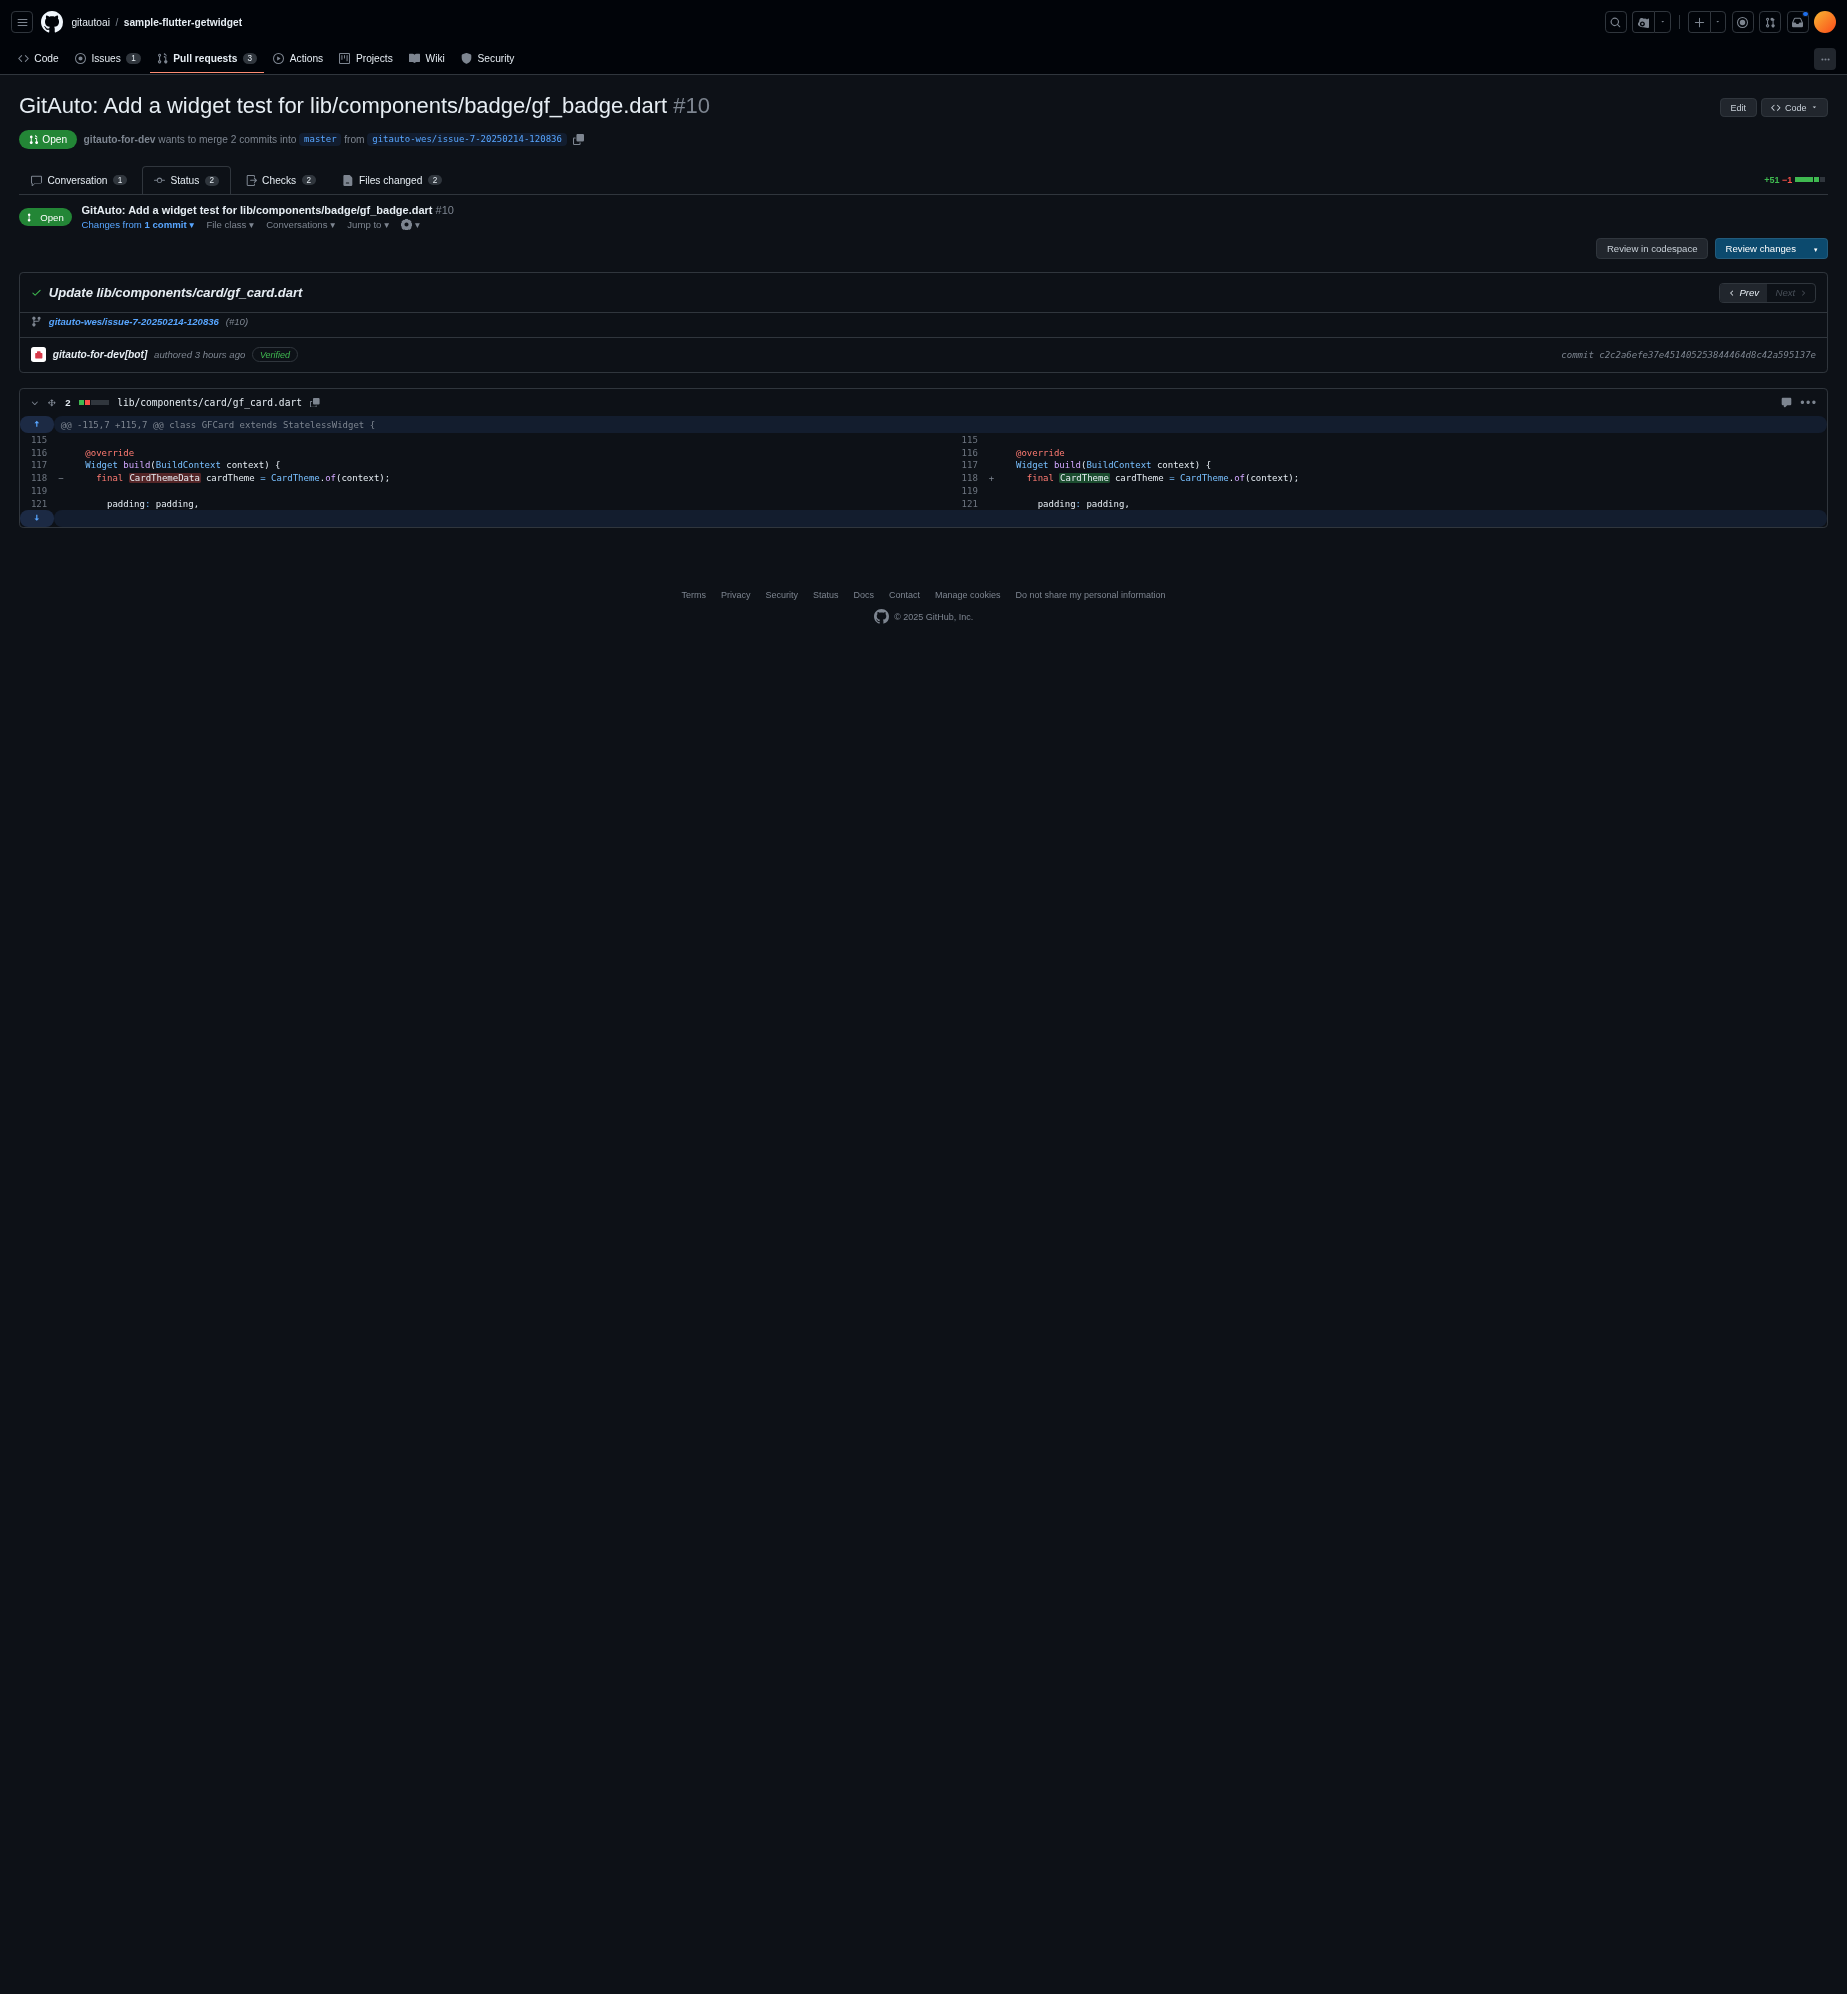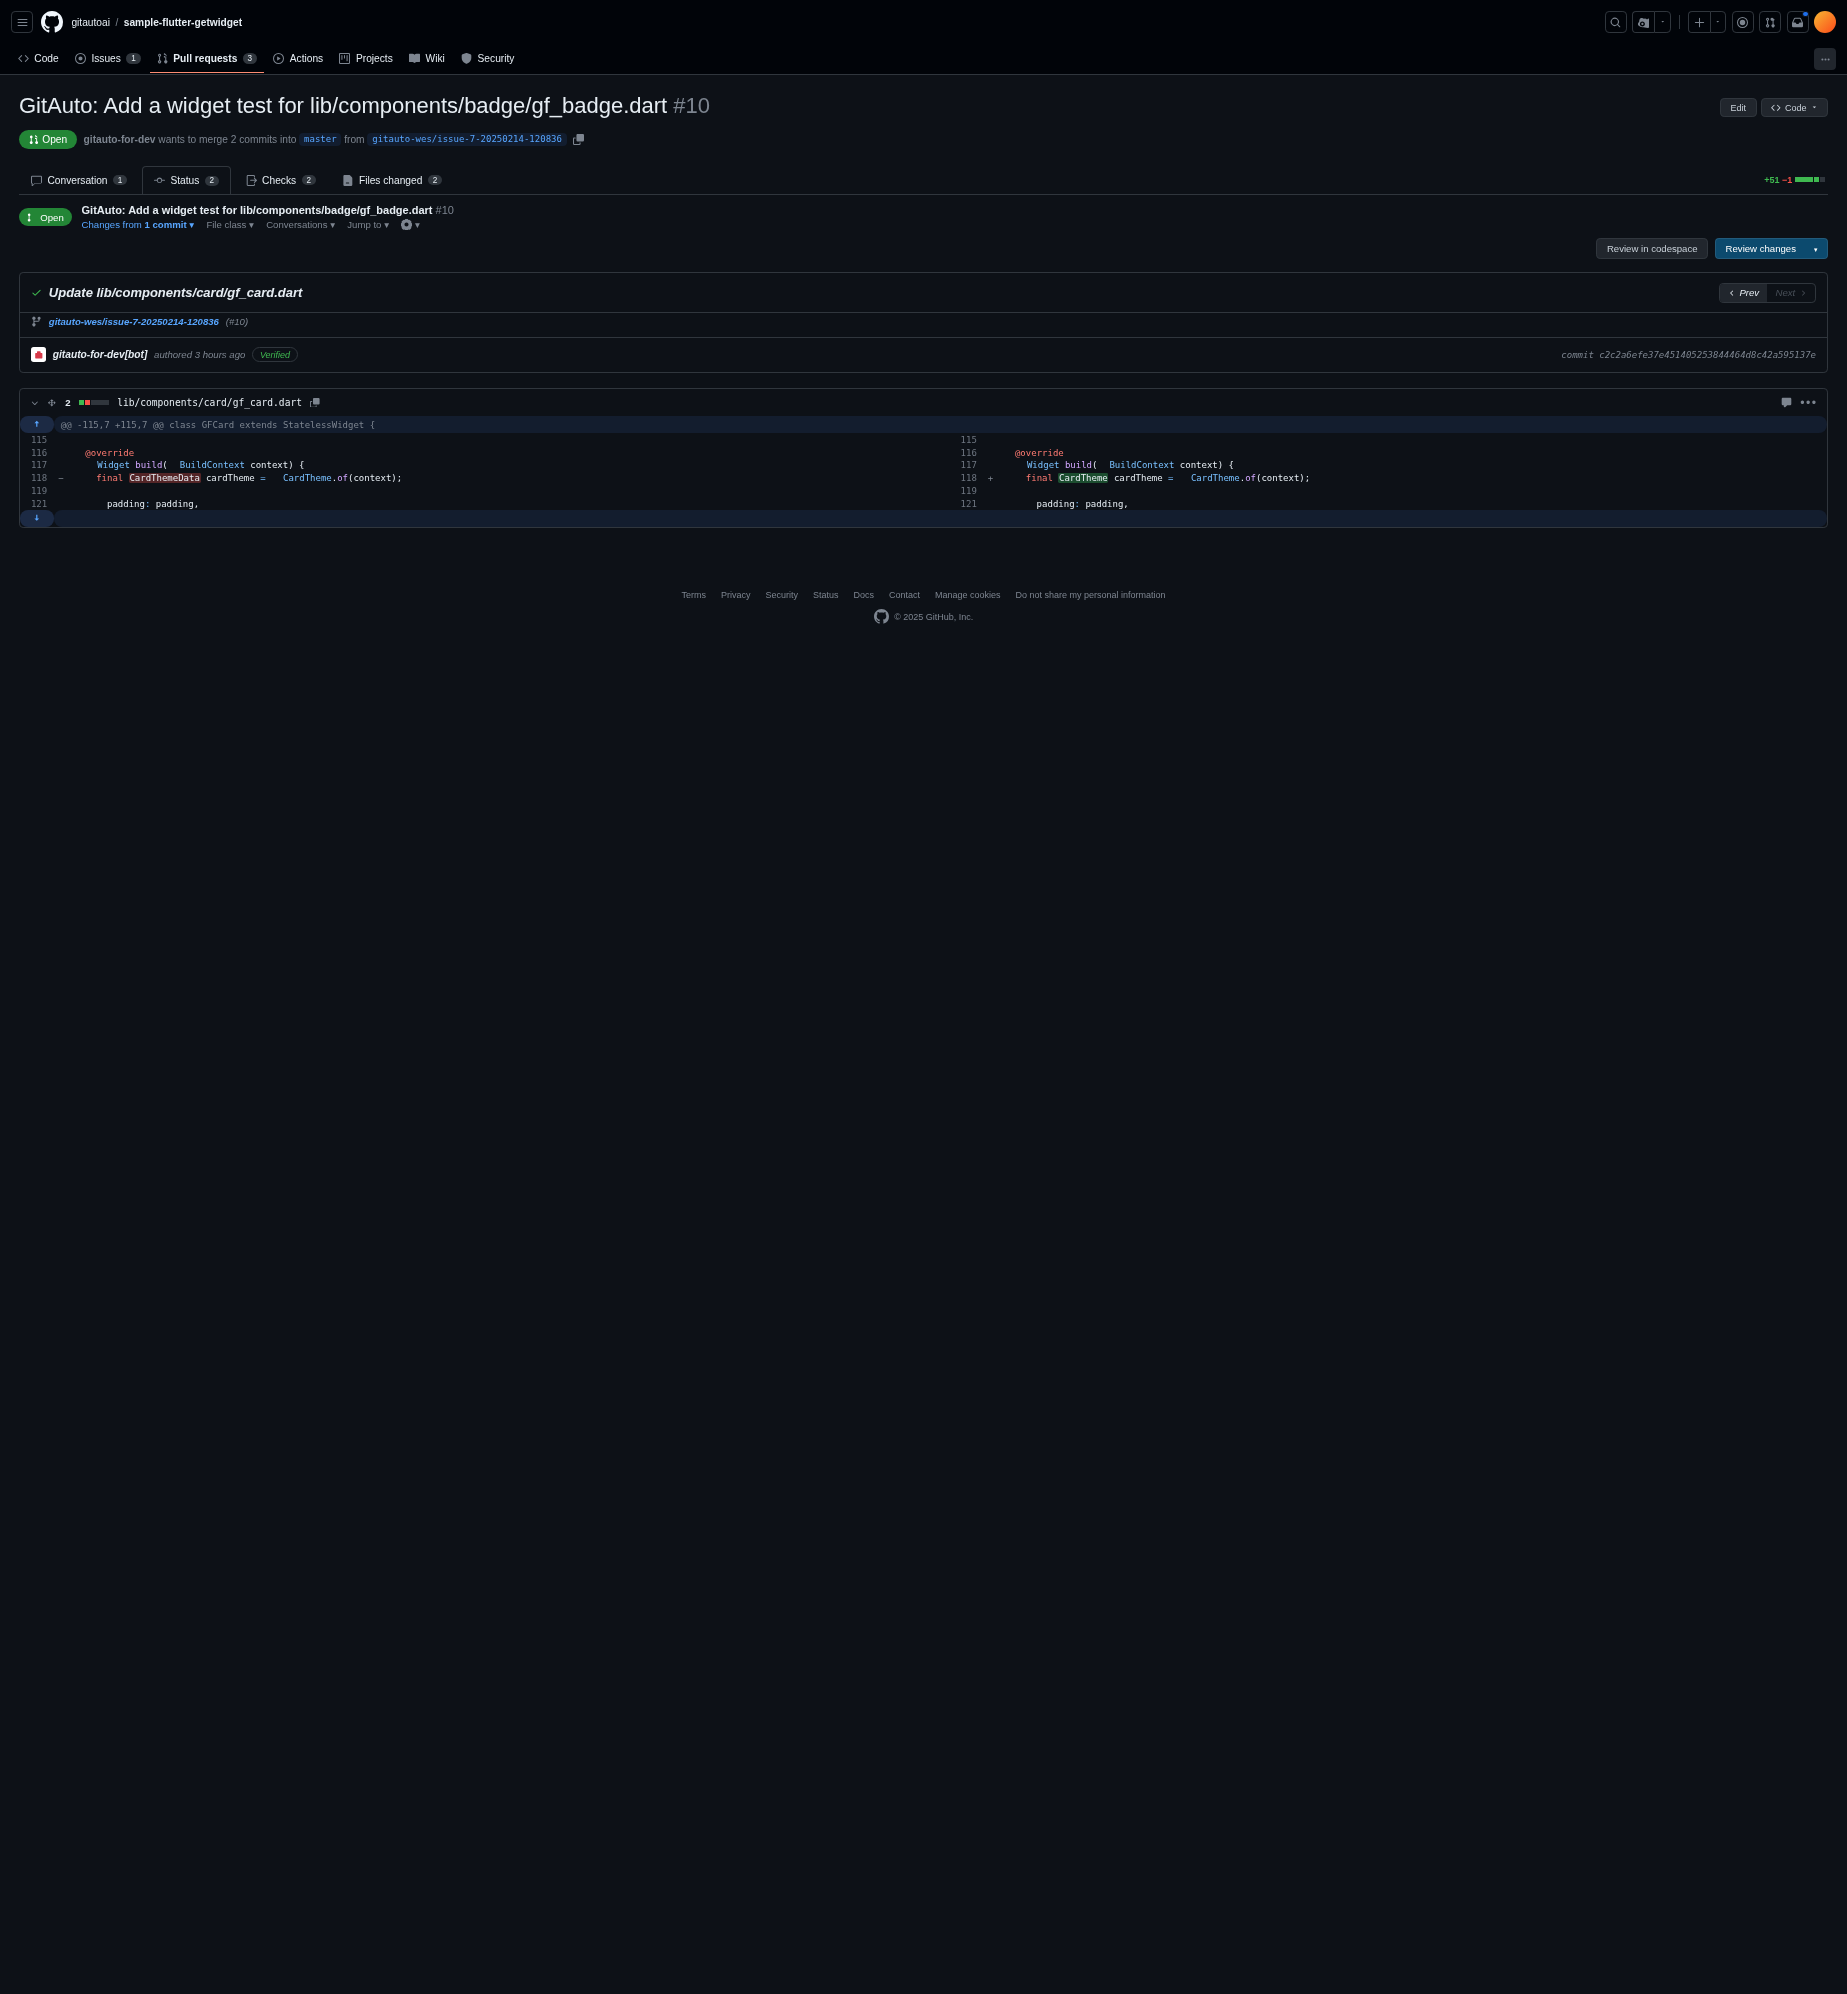--- a/index.html
+++ b/index.html
@@ -272,21 +272,21 @@
 
 .diff-table { width: 100%; border-collapse: collapse; font-family: ui-monospace, SFMono-Regular, Menlo, monospace; font-size: 9px; }
 .hunk td { background: #131d2e; color: #7d8590; padding: 2.7px 6.8px; border-radius: 8px; }
 .hunk .expand { background: #1c2a44; text-align: center; width: 34px; cursor: pointer; color: #58a6ff;}
 .ln { width: 30px; text-align: right; padding: 1.4px 6.8px; color: #6e7681; user-select: none; }
 .mark { width: 13.7px; text-align: center; color: #7d8590; }
 .code { padding: 1.4px 6.8px; white-space: pre; }
 .hl-del { background: #542527; border-radius: 1.4px; padding: 0 0.7px; }
 .hl-add { background: #1b4d2f; border-radius: 1.4px; padding: 0 0.7px; }
 .tok-kw { color: #ff7b72; }
-.tok-type { color: #79c0ff; margin-left: 12px; }
+.tok-type { color: #79c0ff; }
 .tok-fn { color: #d2a8ff; }
 .tok-op { color: #79c0ff; }
 .tok-ann { color: #ff7b72; }
 
 
 .footer { text-align: center; padding: 20.5px 0 34px; color: #7d8590; font-size: 9px; }
 .footer-links { display: flex; justify-content: center; flex-wrap: wrap; gap: 15px; margin-bottom: 9.6px; }
 .footer-brand { display: flex; align-items: center; justify-content: center; gap: 5.5px; }
 
 svg { display: block; }

